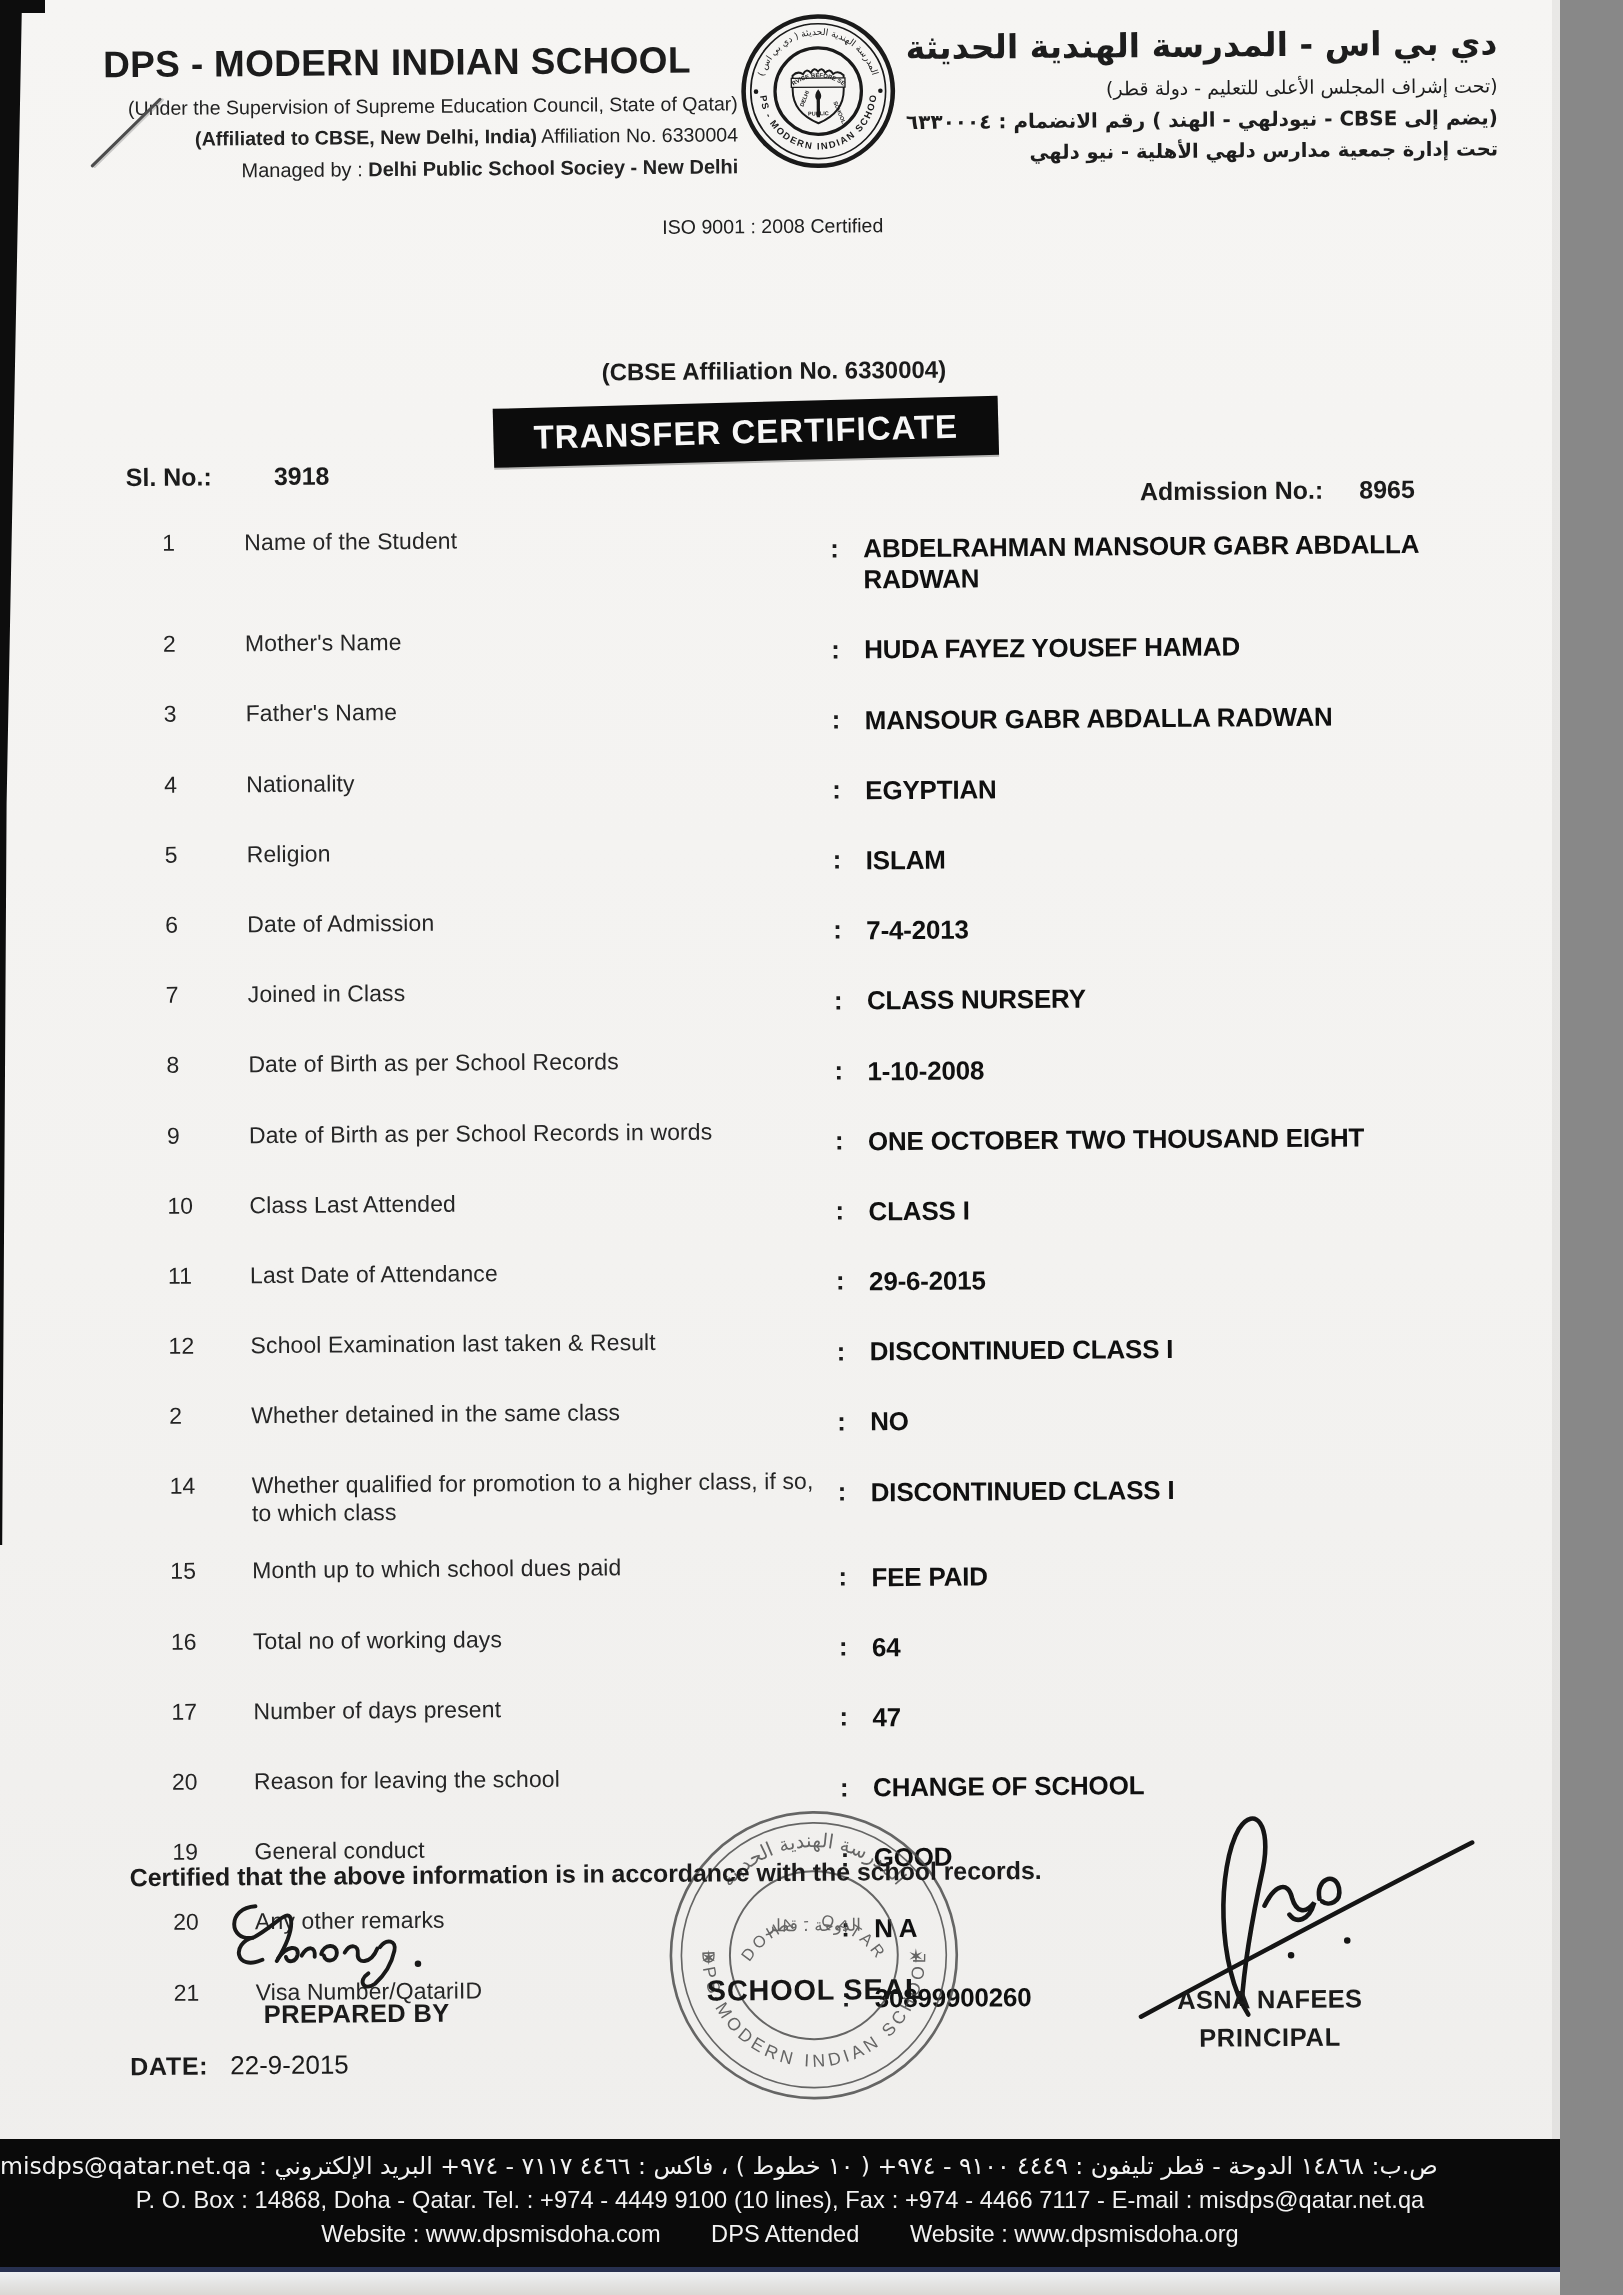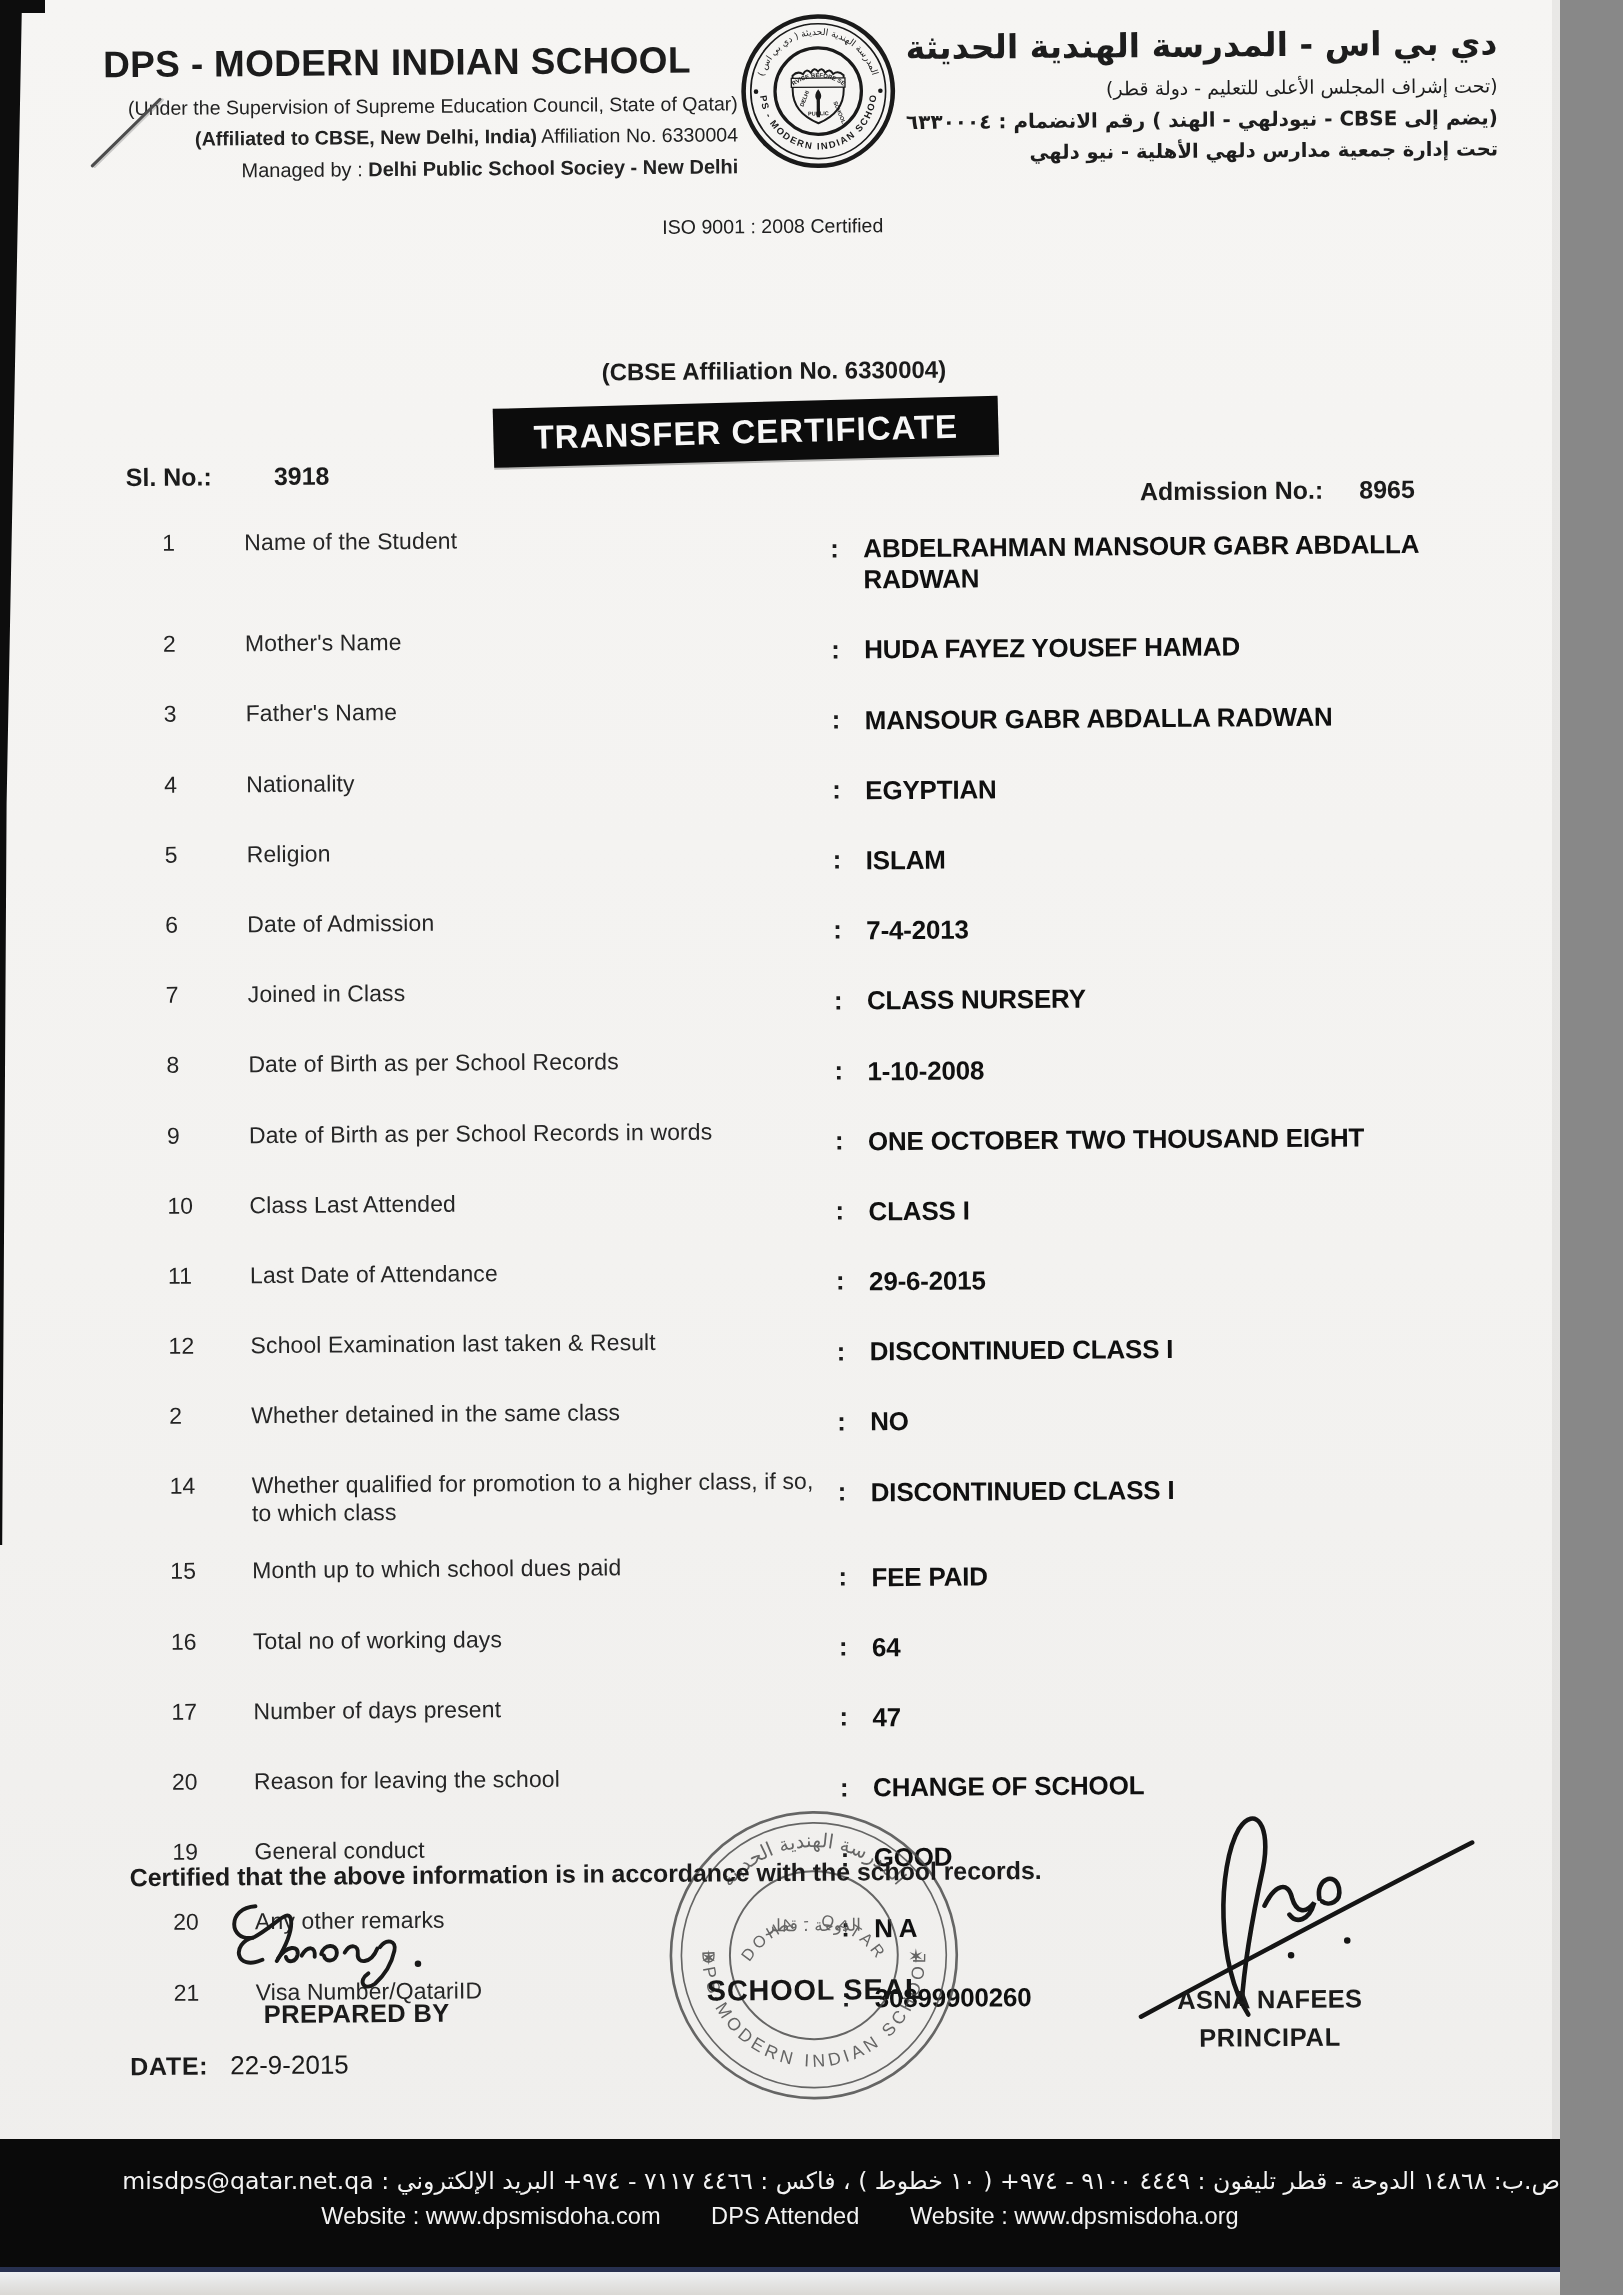--- a/index.html
+++ b/index.html
@@ -64,21 +64,21 @@
   .seal-svg{position:absolute;left:660px;top:1808px;opacity:.82;z-index:1;}
   .seal-overlay{position:absolute;left:681px;top:1974px;width:255px;text-align:center;
     font-size:29px;font-weight:700;letter-spacing:0.7px;color:#161616;z-index:2;}
   .sig-right-svg{position:absolute;left:1113px;top:1810px;z-index:2;}
   .principal-block{position:absolute;left:1132px;top:1989px;width:262px;text-align:center;z-index:3;}
   .principal-name{font-size:25.5px;font-weight:700;letter-spacing:0.3px;}
   .principal-title{font-size:25.5px;font-weight:700;letter-spacing:0.7px;margin-top:9.2px;}
 
   
   .footer-bar{position:absolute;left:0;top:2139px;width:100%;height:128px;background:#0a0a0a;color:#f3f3f3;z-index:6;}
-  .f-ar{direction:rtl;text-align:right;font-size:23.6px;padding-top:28px;font-family:"DejaVu Sans",sans-serif;}
+  .f-ar{direction:rtl;text-align:left;font-size:23.6px;padding-top:13px;font-family:"DejaVu Sans",sans-serif;}
   .f-en{text-align:center;font-size:23.6px;margin-top:6.5px;letter-spacing:0.1px;}
   .f-web{text-align:center;font-size:23.6px;margin-top:7.9px;}
   .f-web span{margin:0 22px;}
   .footer-edge{position:absolute;left:0;top:2267px;width:100%;height:4.6px;background:#27304f;z-index:6;}
   .bottom-band{position:absolute;left:0;top:2272px;width:100%;height:23.6px;
     background:linear-gradient(180deg,#eef0f2 0%,#d9d7d3 100%);z-index:6;}
 
   svg text{font-family:"Liberation Sans",sans-serif;}
   svg text.ar{font-family:"DejaVu Sans",sans-serif;}
 </style>
@@ -344,20 +344,21 @@
       <circle cx="262" cy="228" r="5" fill="#151515"></circle>
     </svg>
     <div class="principal-block">
       <div class="principal-name">ASNA NAFEES</div>
       <div class="principal-title">PRINCIPAL</div>
     </div>
   </div>
 
   <div class="footer-bar">
     <div class="f-ar">ص.ب: ١٤٨٦٨ الدوحة - قطر تليفون : ٤٤٤٩ ٩١٠٠ - ٩٧٤+ ( ١٠ خطوط ) ، فاكس : ٤٤٦٦ ٧١١٧ - ٩٧٤+ البريد الإلكتروني : misdps@qatar.net.qa</div>
+    <div class="f-en">P. O. Box : 14868, Doha - Qatar. Tel. : +974 - 4449 9100 (10 lines), Fax : +974 - 4466 7117 - E-mail : misdps@qatar.net.qa</div>
     <div class="f-web">
       <span>Website : www.dpsmisdoha.com</span>
       <span>DPS Attended</span>
       <span>Website : www.dpsmisdoha.org</span>
     </div>
   </div>
   <div class="footer-edge"></div>
   <div class="bottom-band"></div>
 </div>
 

